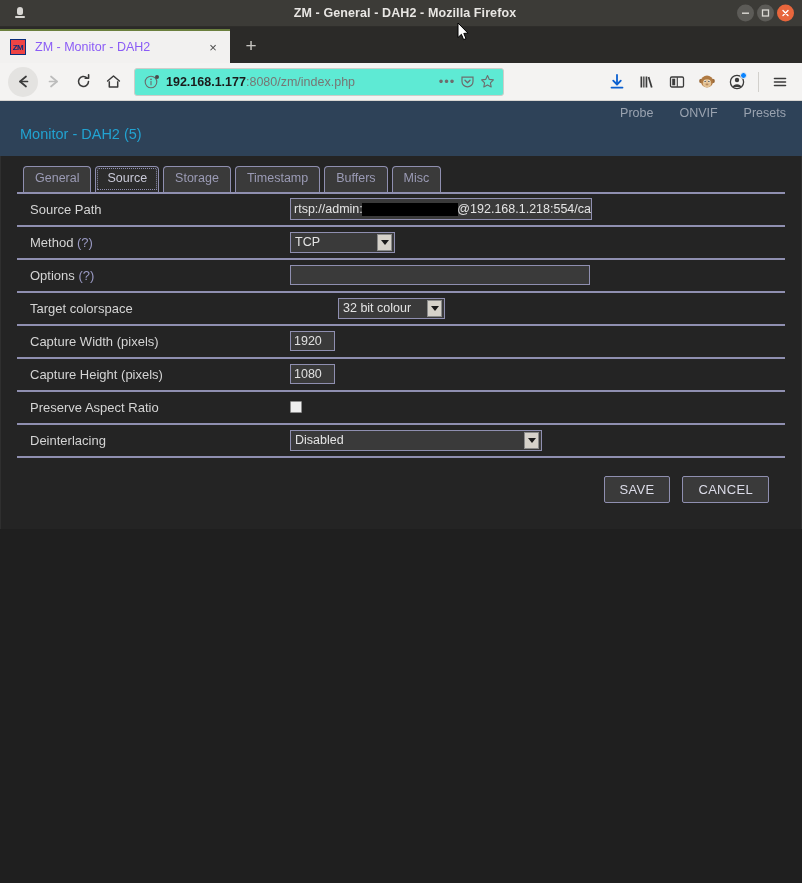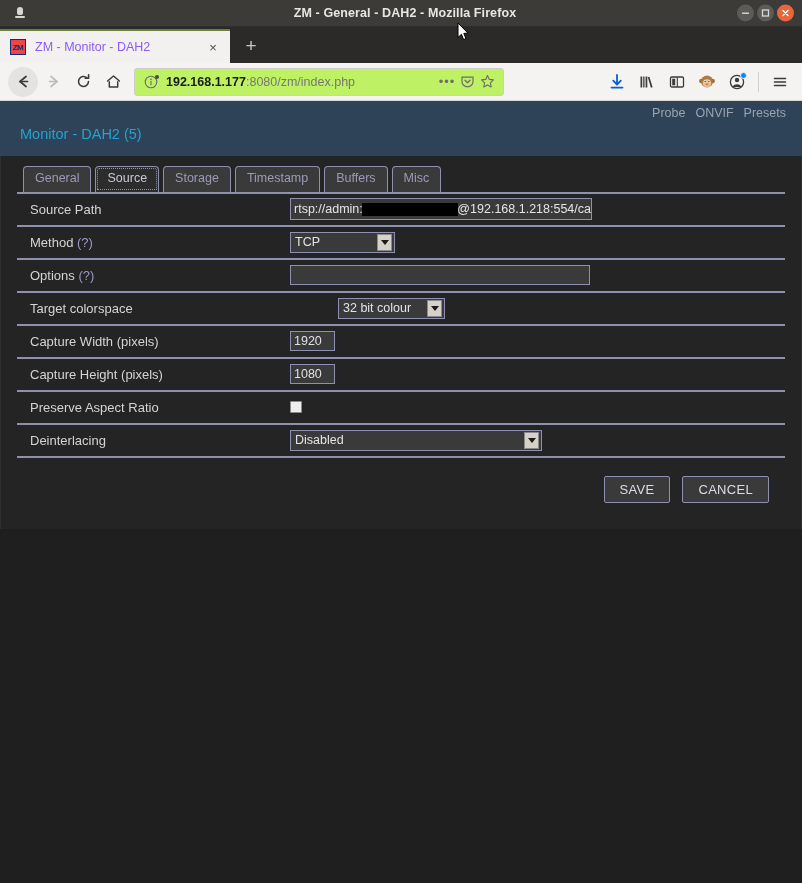--- a/index.html
+++ b/index.html
@@ -139,21 +139,21 @@
   }
   .navbtn.back {
     border-radius: 50%;
     background: #e4e3e1;
   }
   .navbtn.disabled { color: #bcbcbc; }
   .urlbar {
     flex: 1;
     height: 28px;
     margin: 0 8px 0 6px;
-    background: #bef264;
+    background: #5eead4;
     border: 1px solid #cfcdc9;
     border-radius: 3px;
     display: flex;
     align-items: center;
     padding: 0 6px 0 8px;
     max-width: 370px;
   }
   .ident-icon {
     width: 16px; height: 16px;
     flex: 0 0 auto;
@@ -216,21 +216,21 @@
   .zm-header {
     background: #2e4258;
     height: 55px;
     position: relative;
     padding: 0 16px;
   }
   .zm-toplinks {
     position: absolute;
     right: 16px; top: 5px;
     display: flex;
-    gap: 10px;
+    gap: 26px;
   }
   .zm-toplinks a {
     color: #9aa3b0;
     font-size: 12.5px;
     text-decoration: none;
   }
   .zm-title {
     position: absolute;
     left: 20px; top: 25px;
     color: #22a3d1;

